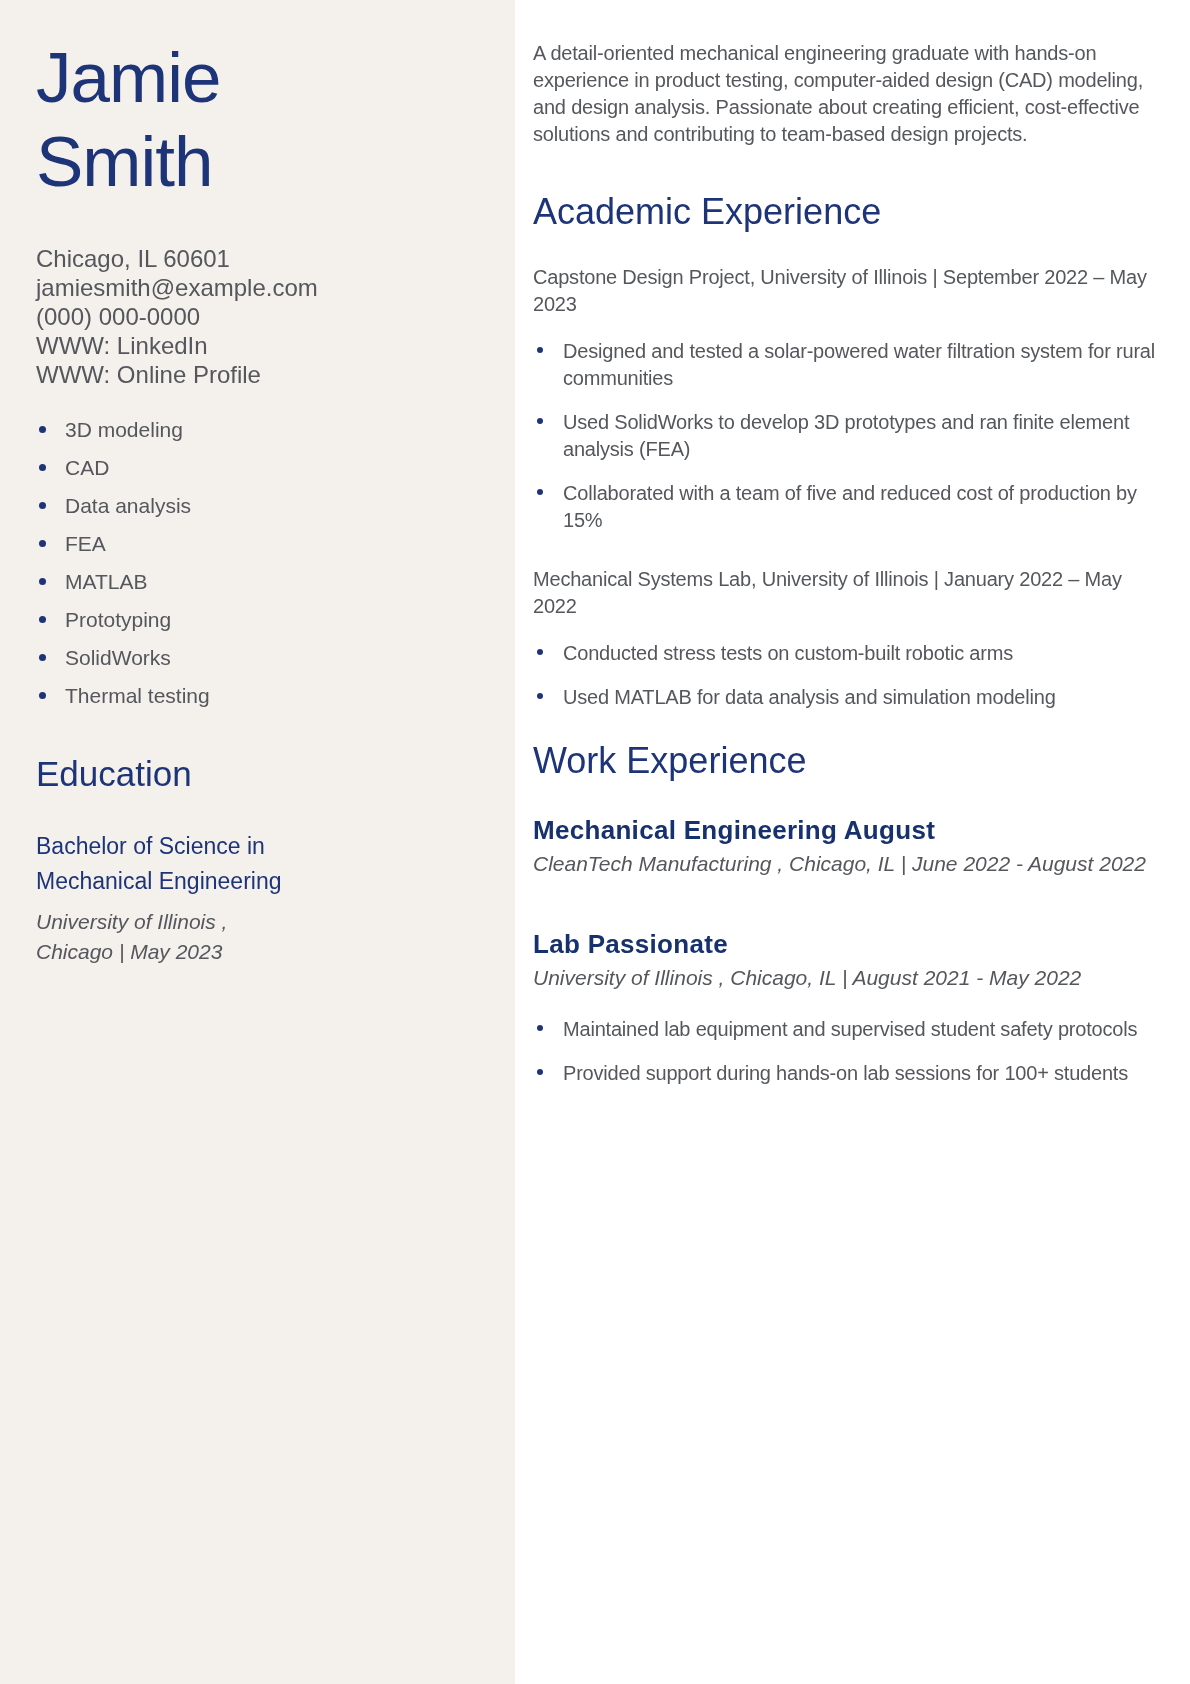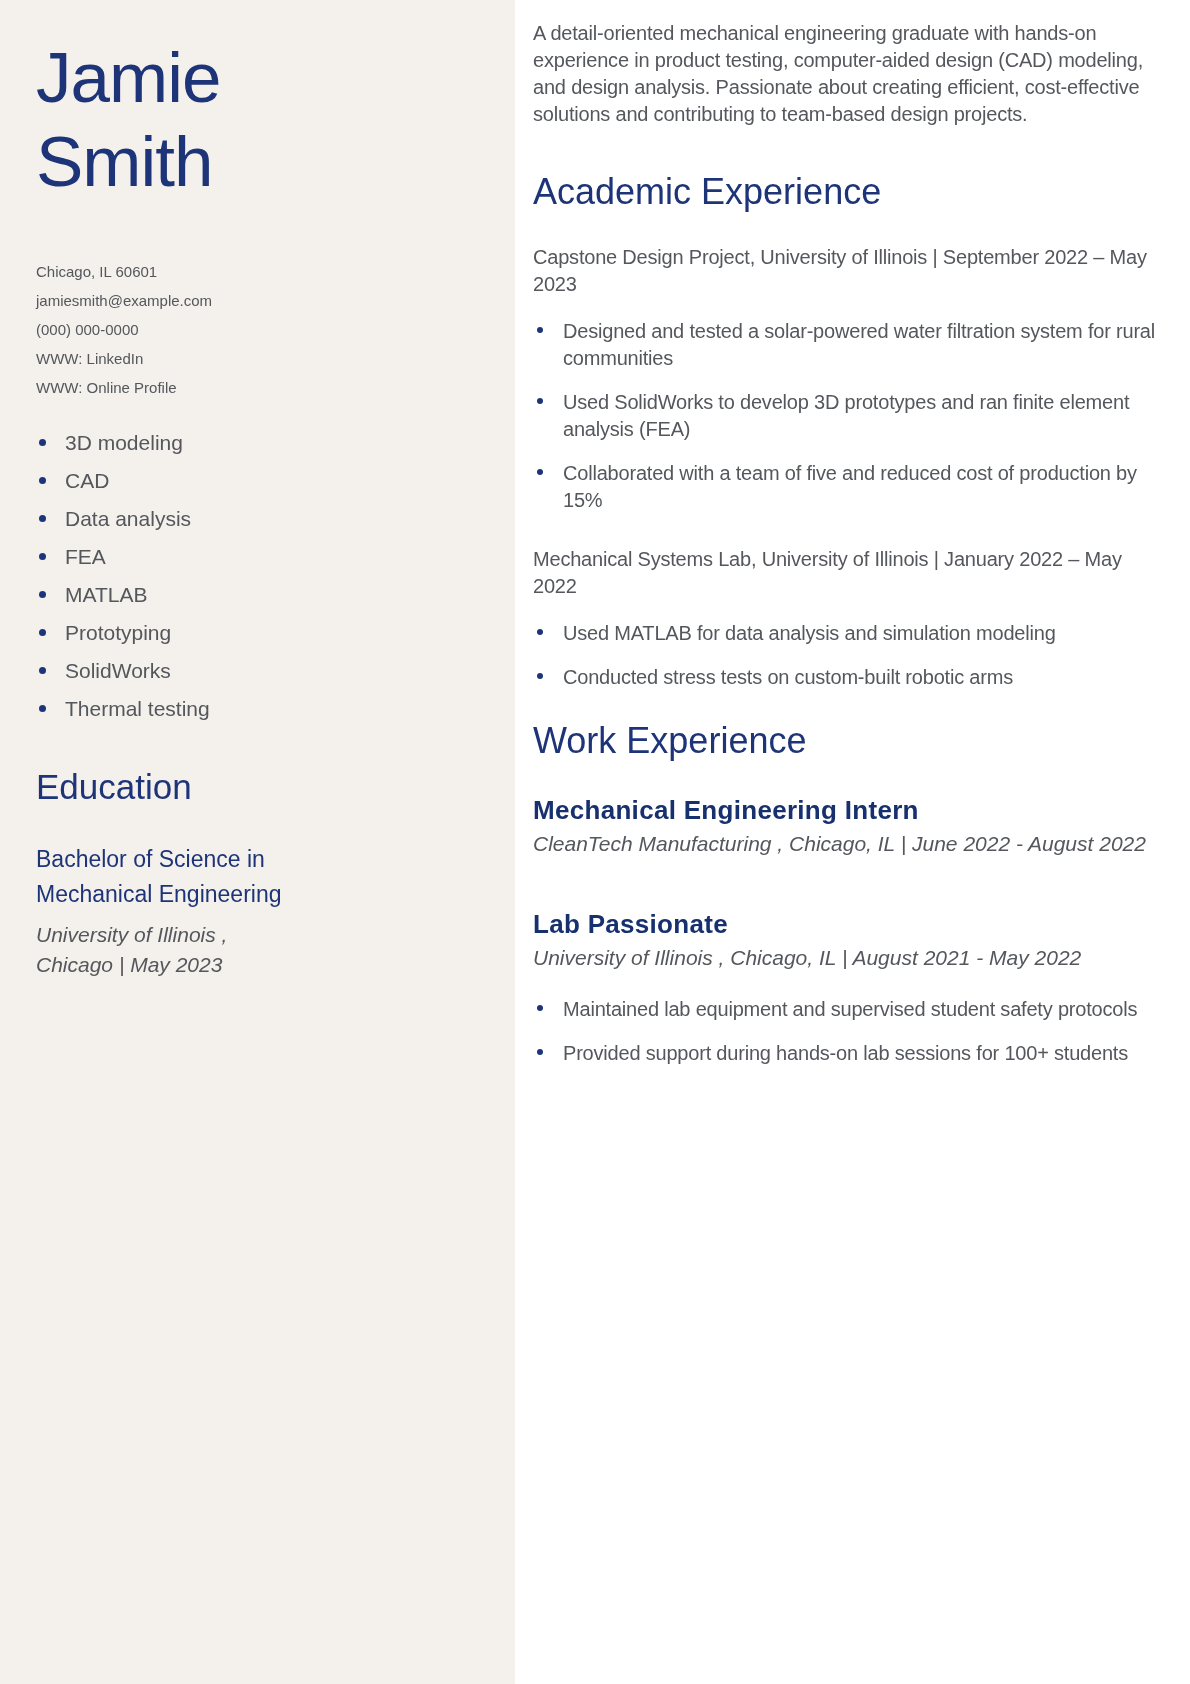--- a/index.html
+++ b/index.html
@@ -22,22 +22,22 @@
   }
   .name {
     margin: 36px 0 0 0;
     font-size: 71px;
     line-height: 84px;
     font-weight: 400;
     letter-spacing: -1px;
     color: #1e3478;
   }
   .contact {
-    margin-top: 53px;
-    font-size: 15px;
+    margin-top: 40px;
+    font-size: 24px;
     line-height: 29px;
     color: #54575c;
   }
   .contact div { white-space: nowrap; }
   .side-heading {
     margin: 0;
     font-weight: 400;
     font-size: 35px;
     line-height: 38px;
     color: #1e3478;
@@ -81,21 +81,21 @@
     max-width: 250px;
   }
   
   .main {
     flex: 1;
     box-sizing: border-box;
     padding: 0 32px 0 18px;
     background: #ffffff;
   }
   .summary {
-    margin-top: 20px;
+    margin-top: 40px;
     font-size: 20px;
     line-height: 27px;
     letter-spacing: -0.2px;
     color: #54575c;
   }
   .main-heading {
     margin: 0;
     font-weight: 400;
     font-size: 36px;
     line-height: 40px;
@@ -194,29 +194,29 @@
       <ul class="bullets">
         <li>Designed and tested a solar-powered water filtration system for rural communities</li>
         <li>Used SolidWorks to develop 3D prototypes and ran finite element analysis (FEA)</li>
         <li>Collaborated with a team of five and reduced cost of production by 15%</li>
       </ul>
     </div>
 
     <div class="entry">
       <div class="entry-title">Mechanical Systems Lab, University of Illinois | January 2022 – May 2022</div>
       <ul class="bullets">
+        <li>Conducted stress tests on custom-built robotic arms</li>
         <li>Used MATLAB for data analysis and simulation modeling</li>
-        <li>Conducted stress tests on custom-built robotic arms</li>
       </ul>
     </div>
 
     <h2 class="main-heading work-heading">Work Experience</h2>
 
     <div class="job">
-      <h3 class="job-title">Mechanical Engineering Intern</h3>
+      <h3 class="job-title">Mechanical Engineering August</h3>
       <div class="job-meta">CleanTech Manufacturing , Chicago, IL | June 2022 - August 2022</div>
     </div>
 
     <div class="job">
       <h3 class="job-title">Lab Passionate</h3>
       <div class="job-meta">University of Illinois , Chicago, IL | August 2021 - May 2022</div>
       <ul class="bullets">
         <li>Maintained lab equipment and supervised student safety protocols</li>
         <li>Provided support during hands-on lab sessions for 100+ students</li>
       </ul>

